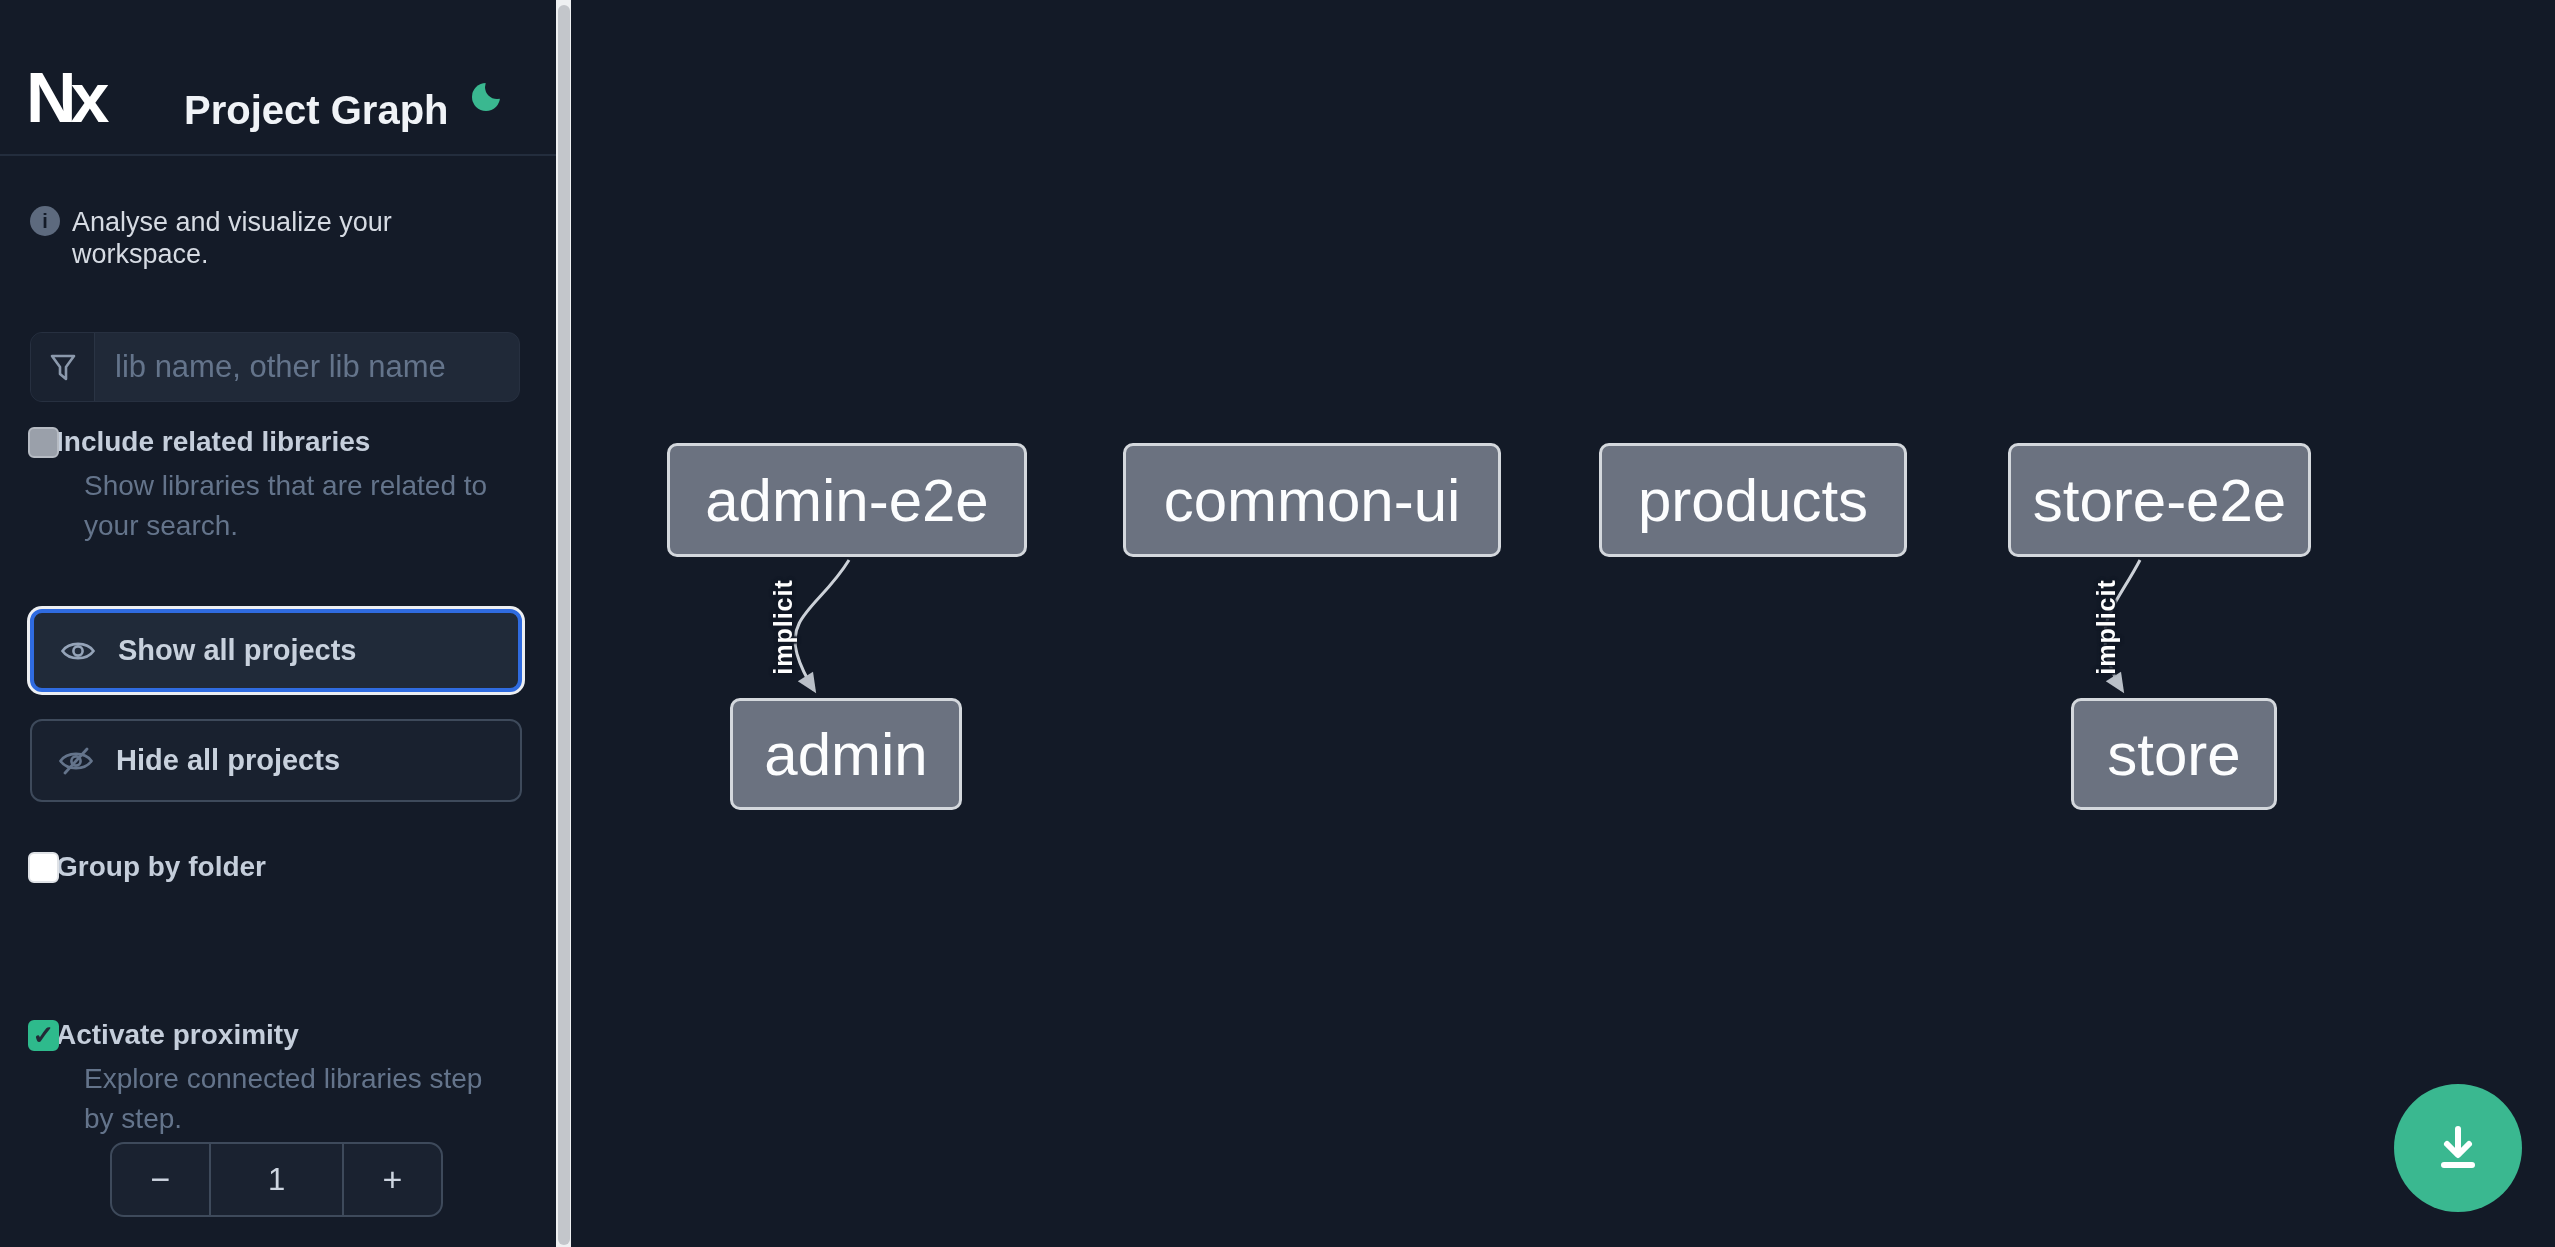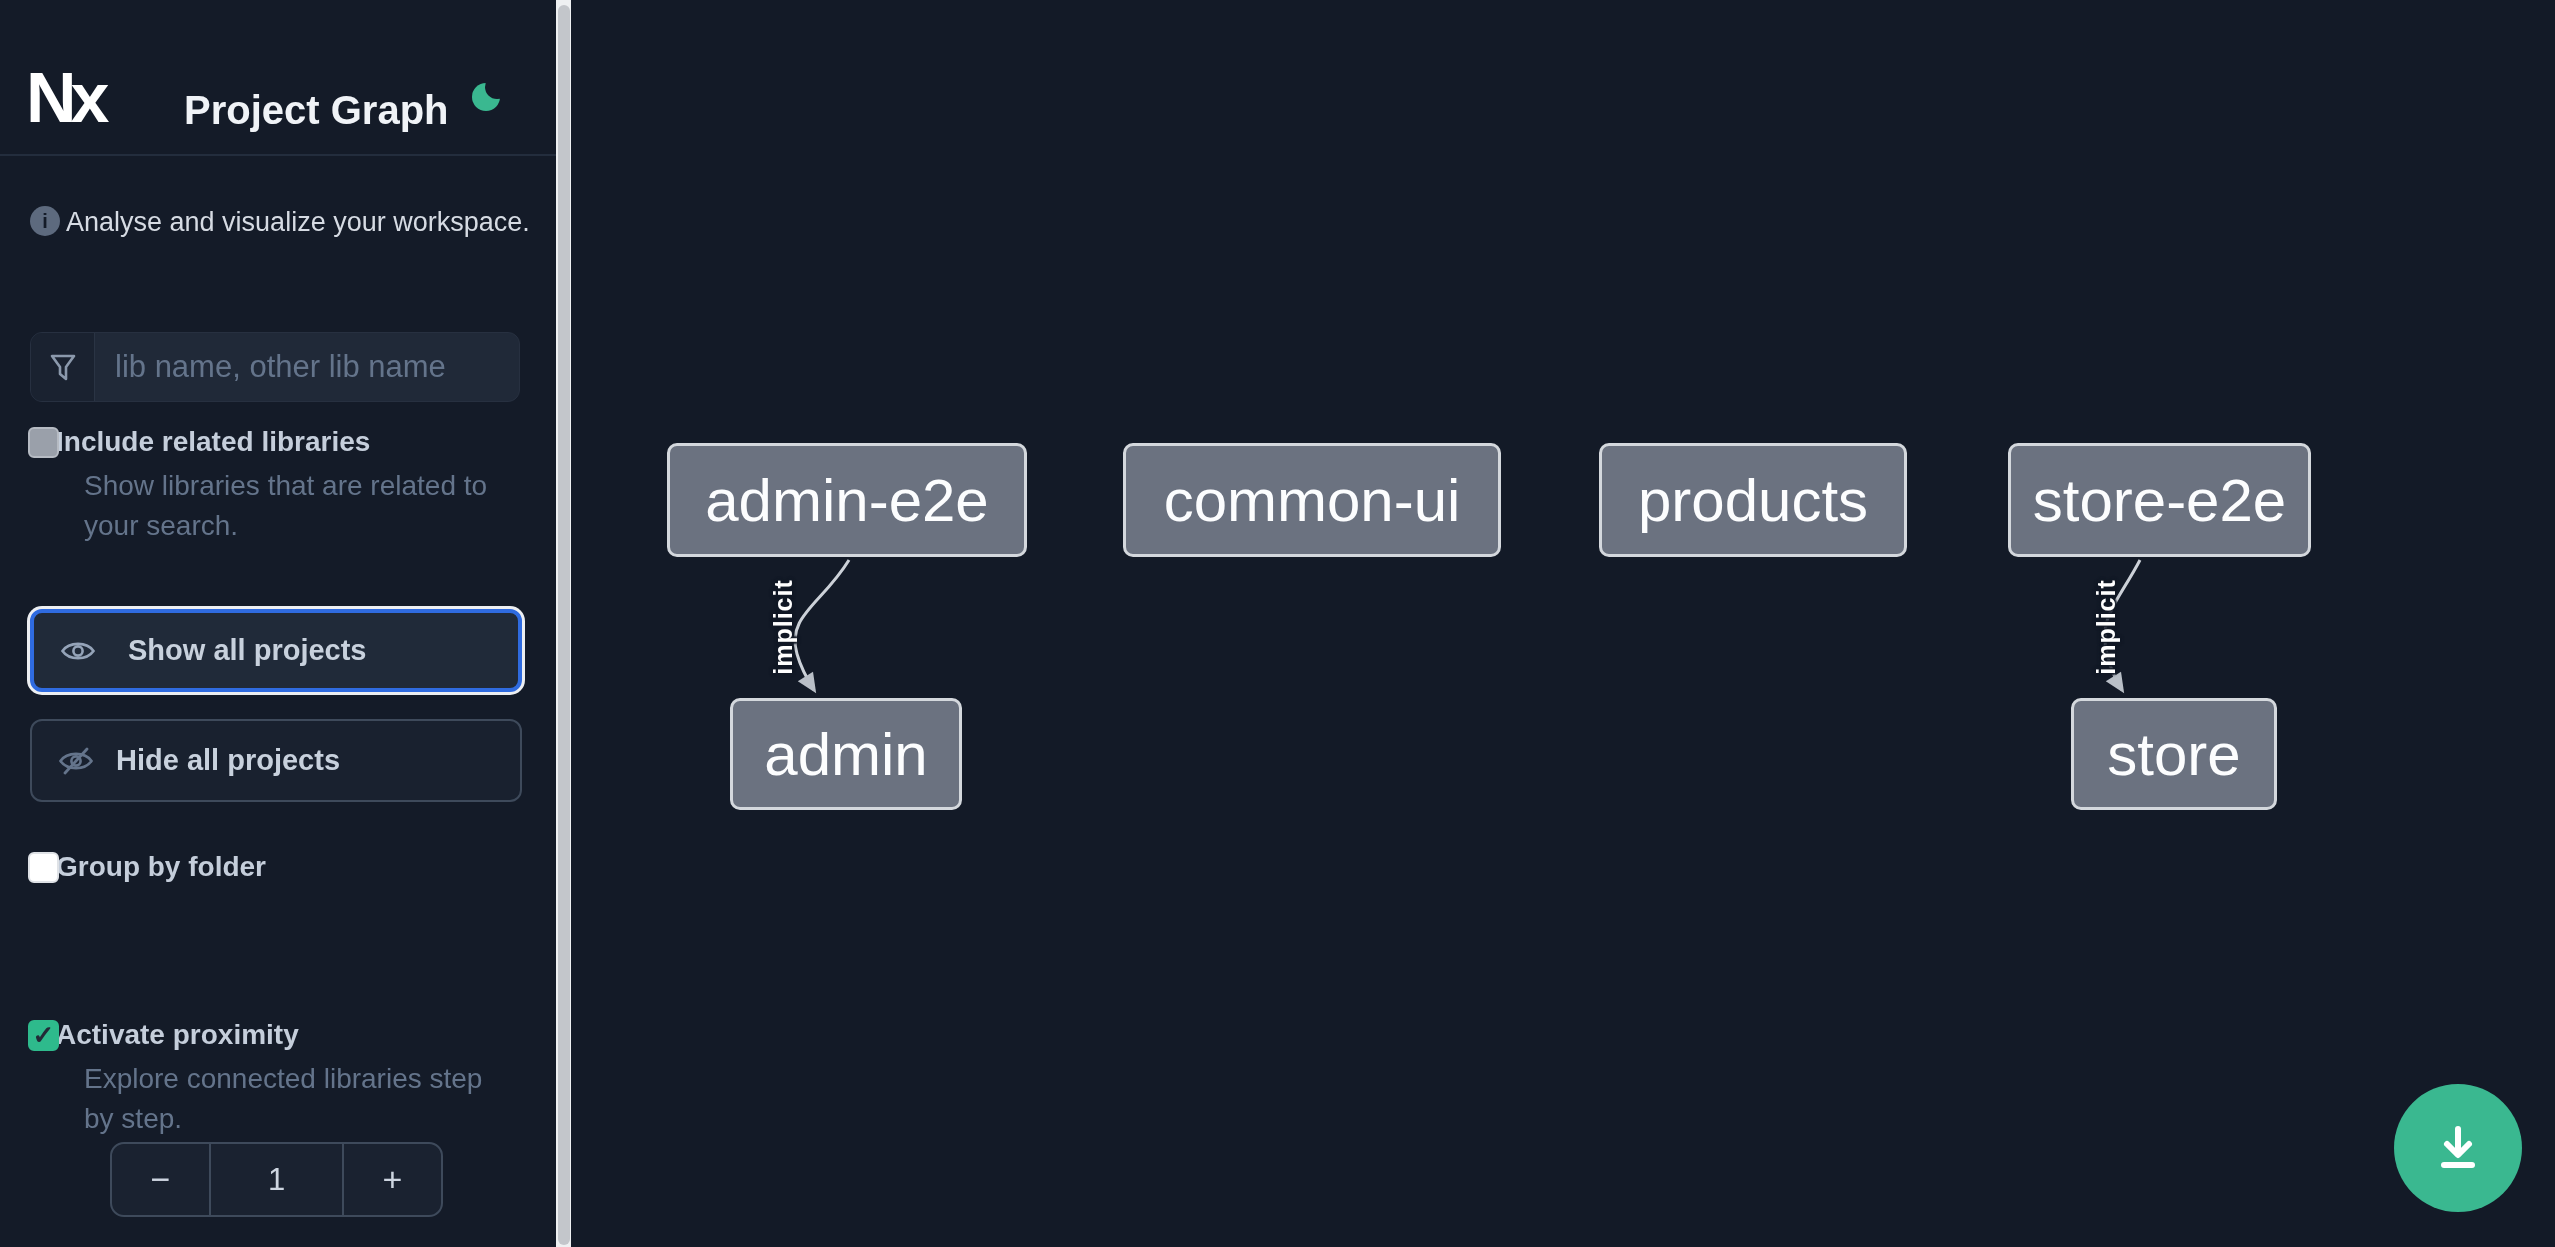--- a/index.html
+++ b/index.html
@@ -10,21 +10,21 @@
   #sidebar { position:absolute; left:0; top:0; width:556px; height:1247px; background:#141b28; }
   .sb-header { position:absolute; left:0; top:10px; width:556px; height:146px; border-bottom:2px solid #232d3d; }
   .nx-logo { position:absolute; left:26px; top:46px; width:110px; height:84px; color:#ffffff;
              font-size:70px; font-weight:800; letter-spacing:-6px; line-height:84px; }
   .app-title { position:absolute; left:184px; top:78px; font-size:40px; font-weight:600; color:#f0f3f7; }
   .theme-btn { position:absolute; left:462px; top:60px; width:52px; height:52px; background:transparent; border:none; cursor:pointer; }
 
   .intro-row { position:absolute; left:30px; top:206px; width:500px; display:flex; align-items:flex-start; }
   .info-icon { width:30px; height:30px; border-radius:50%; background:#5d6a7e; color:#141b28;
                font-size:20px; font-weight:800; display:flex; align-items:center; justify-content:center; flex:0 0 30px; }
-  .intro-text { margin-left:6px; font-size:27px; color:#d6dbe3; line-height:32px; }
+  .intro-text { margin-left:12px; font-size:27px; color:#d6dbe3; line-height:32px; }
 
   .search-box { position:absolute; left:30px; top:332px; width:490px; height:70px; background:#202938;
                 border:1px solid #273040; border-radius:12px; display:flex; overflow:hidden; }
   .search-icon-cell { width:64px; height:100%; background:#1a2230; border-right:1px solid #2a3444;
                       display:flex; align-items:center; justify-content:center; flex:0 0 64px; }
   .search-input { flex:1; background:transparent; border:none; outline:none; color:#f97316;
                   font-size:31px; padding:0 20px; font-family:"Liberation Sans", sans-serif; }
   .search-input::placeholder { color:#64748b; opacity:1; }
 
   .opt-row { position:absolute; left:28px; width:500px; }
@@ -32,21 +32,21 @@
   .cb-gray  { background:#9aa0aa; border:2px solid #b6bbc3; }
   .cb-white { background:#ffffff; border:2px solid #dfe2e6; }
   .cb-green { background:#2eba8c; border:2px solid #2eba8c; color:#222a37; font-size:26px; font-weight:800;
               display:flex; align-items:center; justify-content:center; }
   .opt-label { display:block; margin-left:28px; font-size:28px; font-weight:700; color:#c5cedb; line-height:36px; }
   .opt-desc  { display:block; margin-left:56px; margin-top:6px; font-size:28px; color:#64748b; line-height:40px; white-space:pre-line; }
 
   .sb-btn { position:absolute; left:30px; width:492px; height:83px; border-radius:12px; cursor:pointer;
             display:flex; align-items:center; font-family:"Liberation Sans", sans-serif;
             font-size:29px; font-weight:600; color:#c8d1dd; }
-  .btn-show { top:609px; background:#202a39; border:4px solid #2f6be0; box-shadow:0 0 0 3px #edeff2;gap:10px; }
+  .btn-show { top:609px; background:#202a39; border:4px solid #2f6be0; box-shadow:0 0 0 3px #edeff2; }
   .btn-hide { top:719px; background:#19212f; border:2px solid #3e4a5b; }
   .sb-btn .btn-icon { margin-left:26px; margin-right:22px; display:flex; align-items:center; }
 
   .stepper { position:absolute; left:110px; top:1142px; width:333px; height:75px; display:flex;
              border:2px solid #3e4a5b; border-radius:14px; background:#1a2230; overflow:hidden; }
   .step-btn { width:97px; border:none; background:transparent; color:#cdd5e0; font-size:34px; cursor:pointer;
               display:flex; align-items:center; justify-content:center; font-family:"Liberation Sans", sans-serif; }
   .step-value { flex:1; border-left:2px solid #3e4a5b; border-right:2px solid #3e4a5b; color:#cdd5e0;
                 font-size:31px; display:flex; align-items:center; justify-content:center; }
 

